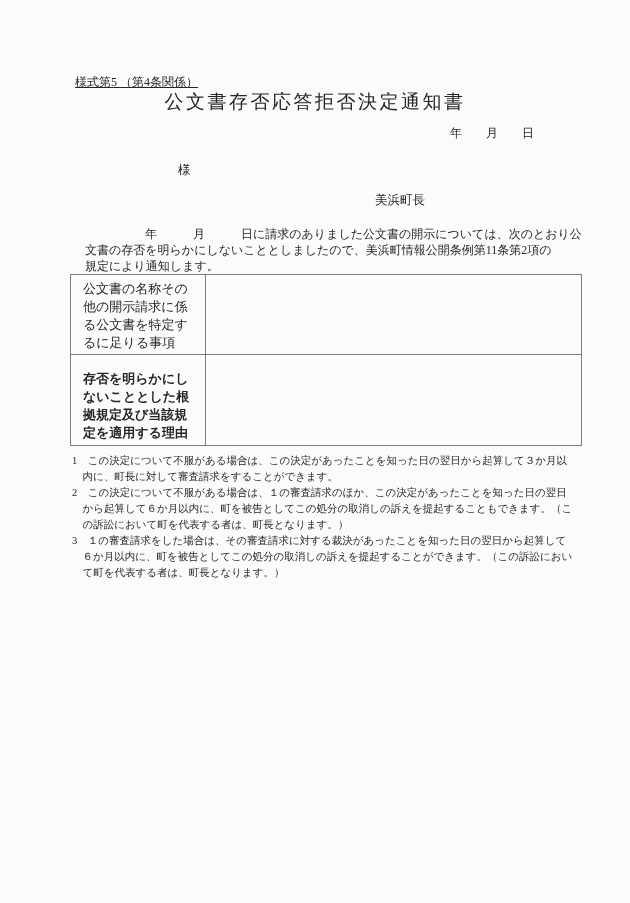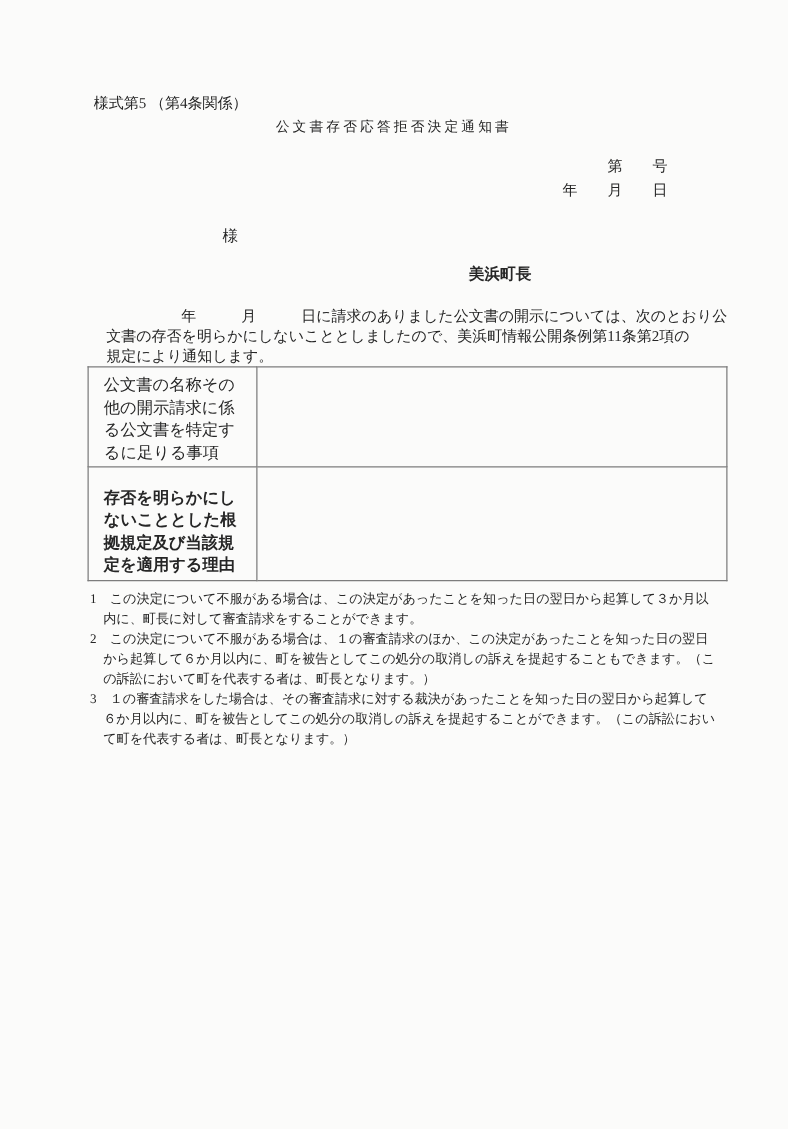--- a/index.html
+++ b/index.html
@@ -8,40 +8,40 @@
     background:#fbfbfa;
     color:#262626;
     font-family:"Liberation Serif","DejaVu Serif",serif;
     overflow:hidden;
     -webkit-font-smoothing:antialiased;
   }
   .page{position:relative;width:630px;height:903px;}
   .pre{white-space:pre;}
   .form-label{
     margin:74px 0 0 75px;
-    font-size:12px;line-height:16px;
+    font-size:12px;line-height:16px;text-decoration:underline;
   }
   .doc-title{
     margin-top:3px;
     text-align:center;
-    font-size:11px;letter-spacing:2.5px;line-height:18px;
+    font-size:19px;letter-spacing:2.5px;line-height:18px;
   }
   .number-block{
     margin-top:13px;
     text-align:right;
     padding-right:96px;
     font-size:12px;line-height:19px;
   }
   .addressee-line{
     margin-top:18px;margin-left:178px;
     font-size:12.5px;line-height:18px;
   }
   .sender-line{
     margin-top:12px;margin-left:375px;
-    font-size:12.5px;line-height:18px;font-weight:bold;
+    font-size:12.5px;line-height:18px;
   }
   .body-text{
     margin:17px 40px 0 85px;
     font-size:12px;line-height:16px;
   }
   table.form-table{
     margin:0 0 0 70px;
     width:482px;
     border-collapse:collapse;
     table-layout:fixed;
@@ -65,21 +65,20 @@
 </head>
 <body>
 
 <div class="page">
 
   <div class="form-label">様式第5 （第4条関係）</div>
 
   <div class="doc-title">公文書存否応答拒否決定通知書</div>
 
   <div class="number-block">
-    <div>第　　号</div>
     <div>年　　月　　日</div>
   </div>
 
   <div class="addressee-line">様</div>
 
   <div class="sender-line">美浜町長</div>
 
   <div class="body-text pre">　　　　　年　　　月　　　日に請求のありました公文書の開示については、次のとおり公
 文書の存否を明らかにしないこととしましたので、美浜町情報公開条例第11条第2項の
 規定により通知します。</div>

